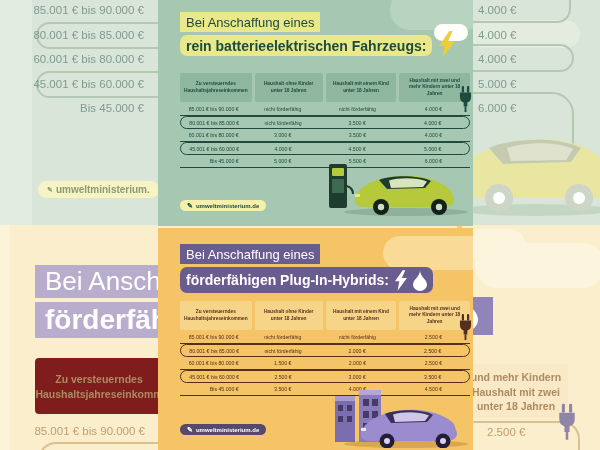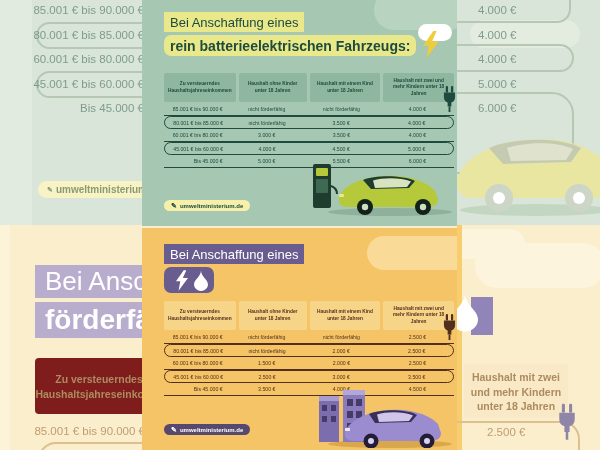--- a/index.html
+++ b/index.html
@@ -36,21 +36,21 @@
   .bb-hcell.left{left:35px;top:133px;width:128px;height:56px;padding-top:14px;}
   .bb-hcell.right{left:464px;top:139px;width:104px;height:54px;padding-top:6px;background:#f9e9c6;}
   .bb-rowtext{position:absolute;font-size:11.5px;color:#bf9d6e;white-space:nowrap;}
   .bb-pill{position:absolute;border:2px solid #dcc090;border-radius:18px;}
   .edge-strip{position:absolute;left:457px;top:0;width:5px;height:225px;background:#f8cd6e;}
   .bb-square{position:absolute;left:471px;top:72px;width:22px;height:38px;background:#9184b8;}
   .bb-drop{position:absolute;left:452px;top:62px;width:26px;height:50px;}
   .bb-plug{position:absolute;left:558px;top:178px;width:18px;height:40px;color:#8e85a8;}
 
   
-  .panel{position:absolute;left:142px;width:315px;overflow:hidden;}
+  .panel{position:absolute;left:158px;width:315px;overflow:hidden;}
   .panel.bev{top:0;height:226px;background:#a6c7b1;--ink:#1e4b3d;}
   .panel.phev{top:228px;height:222px;background:#f5c466;--ink:#53301d;}
   .panel-cloud{position:absolute;border-radius:20px;}
   .bev .panel-cloud{right:-12px;top:-10px;width:95px;height:40px;background:#b8d3c0;}
   .phev .panel-cloud{right:-20px;top:8px;width:110px;height:34px;background:#f9da97;}
 
   .titles{position:absolute;left:22px;top:12px;}
   .phev .titles{top:16px;}
   .tl{display:flex;align-items:flex-start;margin-bottom:3px;}
   .hl{padding:2.5px 6px;font-size:13px;white-space:nowrap;display:inline-flex;align-items:center;}
@@ -143,22 +143,22 @@
       <div>Zu versteuerndes</div>
       <div>Haushaltsjahreseinkomm</div>
     </div>
     <div class="bb-rowtext" style="left:20px;top:200px;width:125px;text-align:right;">85.001 € bis 90.000 €</div>
     <div class="bb-pill" style="left:38px;top:217px;width:222px;height:36px;"></div>
     <div class="bb-square"></div>
     <svg class="bb-drop" viewBox="0 0 14 20">
       <path d="M7 0 C7 6 0 9 0 14 a7 6.5 0 0 0 14 0 C14 9 7 6 7 0 Z" fill="#ffffff"></path>
     </svg>
     <div class="bb-hcell right">
+      <div>und mehr Kindern</div>
       <div>Haushalt mit zwei</div>
-      <div>und mehr Kindern</div>
       <div>unter 18 Jahren</div>
     </div>
     <div class="bb-rowtext" style="left:487px;top:201px;">2.500 €</div>
     <div class="bb-pill" style="left:380px;top:196px;width:196px;height:44px;"></div>
     <svg class="bb-plug" viewBox="0 0 14 30">
       <rect x="3" y="0" width="2.4" height="7" rx="1" fill="currentColor"></rect>
       <rect x="8.6" y="0" width="2.4" height="7" rx="1" fill="currentColor"></rect>
       <path d="M1 7 h12 v5 a6 6 0 0 1 -4 5.6 V22 h-4 v-4.4 A6 6 0 0 1 1 12 Z" fill="currentColor"></path>
       <path d="M7 22 v6" stroke="currentColor" stroke-width="2" fill="none"></path>
     </svg>
@@ -248,20 +248,21 @@
   </div>
 
   <div class="panel phev">
     <div class="panel-cloud"></div>
     <div class="titles">
       <div class="tl l1">
         <span class="hl">Bei Anschaffung eines</span>
       </div>
       <div class="tl l2">
         <span class="hl">
+          <span>förderfähigen Plug-In-Hybrids:</span>
           <svg width="12" height="21" viewBox="0 0 14 24">
               <path d="M9 0 L0 13 H5 L3 24 L14 9 H8 L12 0 Z" fill="#ffffff"></path>
             </svg>
           <svg width="14" height="21" viewBox="0 0 14 20">
               <path d="M7 0 C7 6 0 9 0 14 a7 6.5 0 0 0 14 0 C14 9 7 6 7 0 Z" fill="#ffffff"></path>
             </svg>
         </span>
       </div>
     </div>
     <div class="itable">

